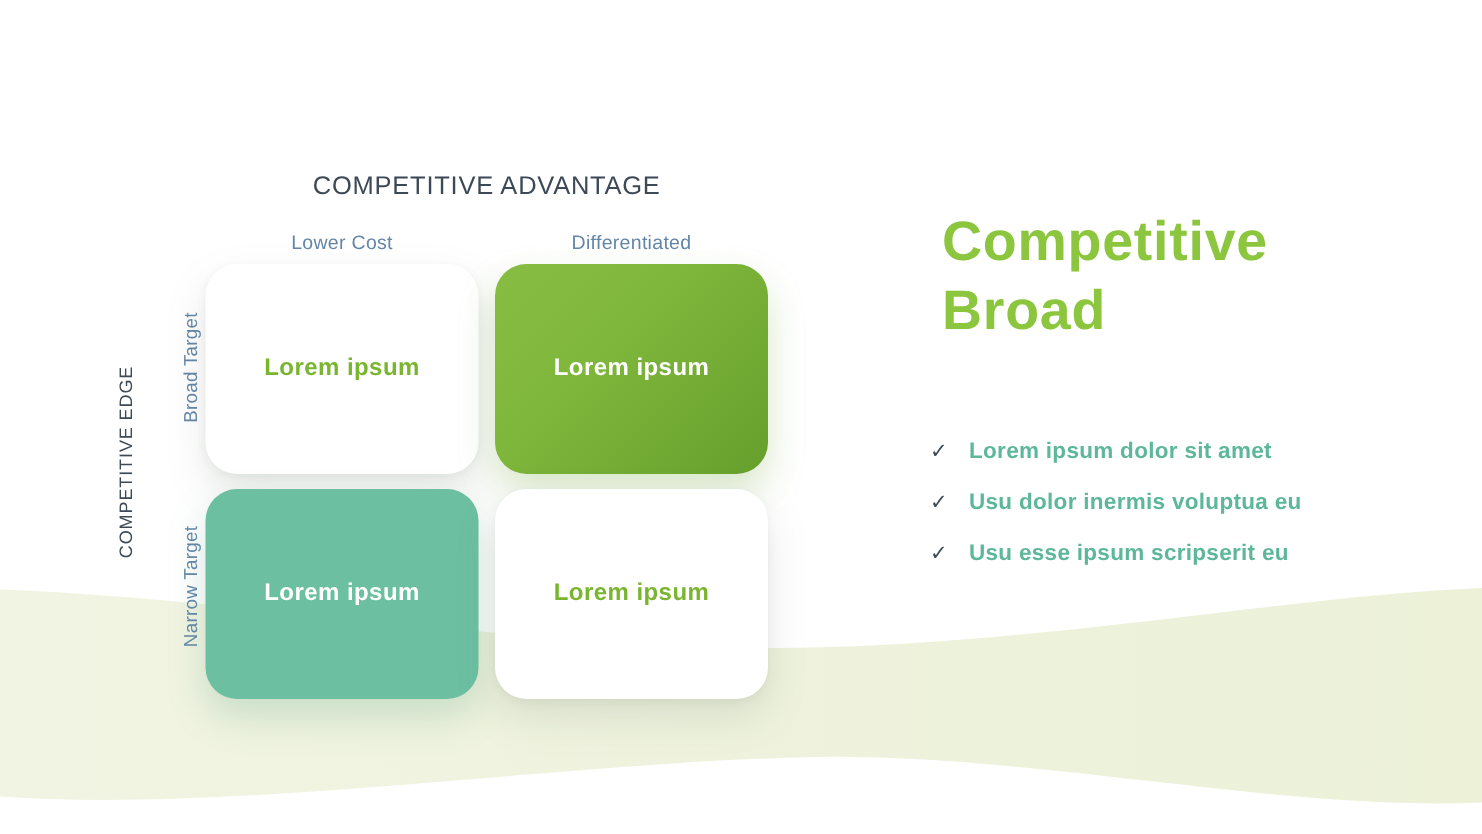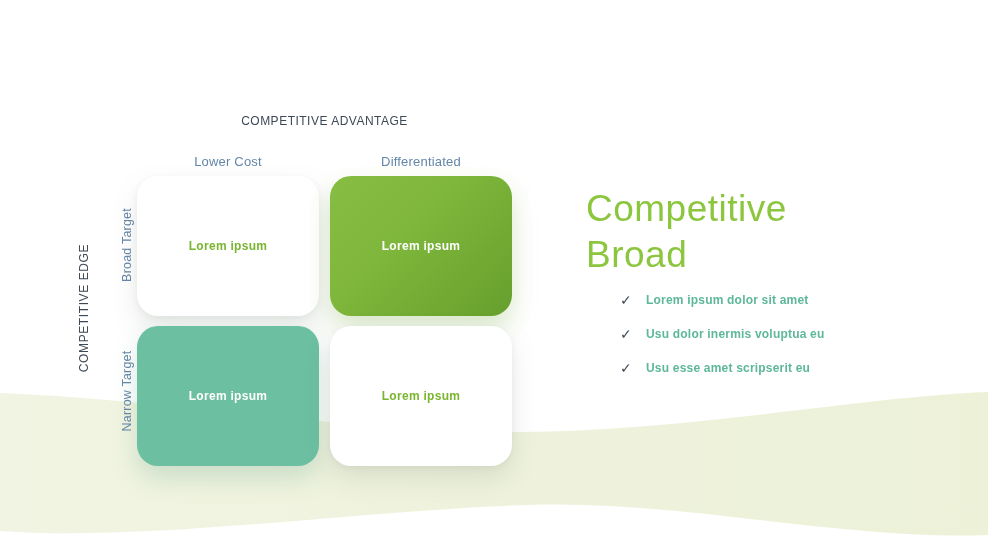--- a/index.html
+++ b/index.html
@@ -8,21 +8,21 @@
   .slide {
     position:relative; width:988px; height:556px;
     background:#ffffff; overflow:hidden;
   }
   
   .wave-svg { position:absolute; left:0; top:0; width:988px; height:556px; pointer-events:none; }
 
   
   .axis-top {
     position:absolute; left:137px; top:114px; width:375px;
-    text-align:center; font-size:12px; letter-spacing:.5px;
+    text-align:center; font-size:17px; letter-spacing:.5px;
     color:var(--dark); font-weight:500;
   }
   .col-label {
     position:absolute; top:154px; width:182px; text-align:center;
     font-size:13px; color:var(--slate); font-weight:400; letter-spacing:.2px;
   }
   .col-label.c1 { left:137px; }
   .col-label.c2 { left:330px; }
   .vlabel {
     position:absolute; white-space:nowrap;
@@ -34,21 +34,21 @@
   }
   .row-label {
     font-size:12.5px; color:var(--slate); letter-spacing:.2px;
   }
   .row-label.r1 { left:127px; top:245px; }
   .row-label.r2 { left:127px; top:391px; }
 
   .cell {
     position:absolute; width:182px; border-radius:21px;
     display:flex; align-items:center; justify-content:center;
-    font-weight:bold; font-size:12px; letter-spacing:.3px;
+    font-weight:bold; font-size:16px; letter-spacing:.3px;
   }
   .cell.r1 { top:176px; height:140px; }
   .cell.r2 { top:326px; height:140px; }
   .cell.c1 { left:137px; }
   .cell.c2 { left:330px; }
   .cell-white {
     background:#ffffff; color:var(--card-text-green);
     box-shadow:0 12px 26px rgba(110,130,110,.18), 0 2px 6px rgba(110,130,110,.08);
   }
   .cell-green {
@@ -56,36 +56,36 @@
     color:#ffffff;
     box-shadow:0 12px 24px rgba(120,170,60,.28);
   }
   .cell-teal {
     background:var(--teal); color:#ffffff;
     box-shadow:0 12px 24px rgba(90,160,130,.25);
   }
 
   
   .title {
-    position:absolute; left:586px; top:138px;
-    font-size:37px; line-height:46px; font-weight:normal;
-    letter-spacing:.5px; color:var(--green);margin-top:48px;
+    position:absolute; left:628px; top:138px;
+    font-size:37px; line-height:46px; font-weight:bold;
+    letter-spacing:.5px; color:var(--green);
   }
   .bullets {
     position:absolute; left:620px; top:291px; list-style:none;
   }
   .bullets li {
     display:flex; align-items:center; height:18px; margin-bottom:16px;
   }
   .check {
     width:16px; color:var(--dark); font-size:14px; line-height:18px;
     margin-right:10px; flex:0 0 auto;
   }
   .bullet-text {
-    color:var(--bullet-teal); font-weight:bold; font-size:12px;
+    color:var(--bullet-teal); font-weight:bold; font-size:15px;
     letter-spacing:.2px; white-space:nowrap;
   }
 </style>
 </head>
 <body>
 
 <div class="slide">
 
   <svg class="wave-svg" viewBox="0 0 988 556" preserveAspectRatio="none">
     <defs>
@@ -122,17 +122,17 @@
     <li>
       <span class="check">✓</span>
       <span class="bullet-text">Lorem ipsum dolor sit amet</span>
     </li>
     <li>
       <span class="check">✓</span>
       <span class="bullet-text">Usu dolor inermis voluptua eu</span>
     </li>
     <li>
       <span class="check">✓</span>
-      <span class="bullet-text">Usu esse amet scripserit eu</span>
+      <span class="bullet-text">Usu esse ipsum scripserit eu</span>
     </li>
   </ul>
 
 </div>
 
 </body></html>

